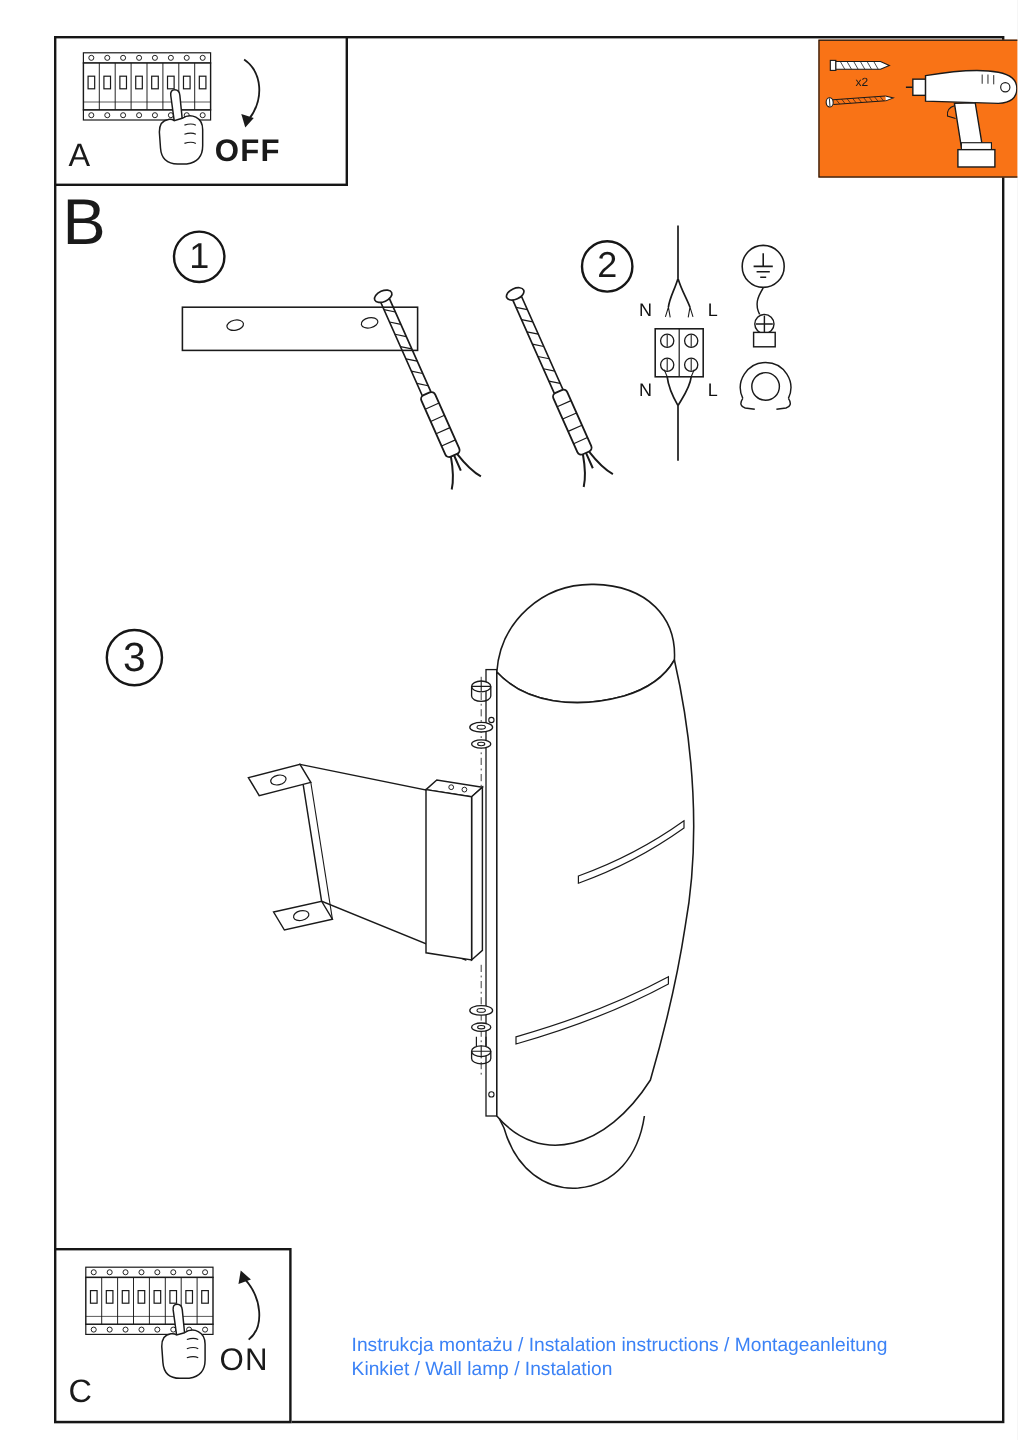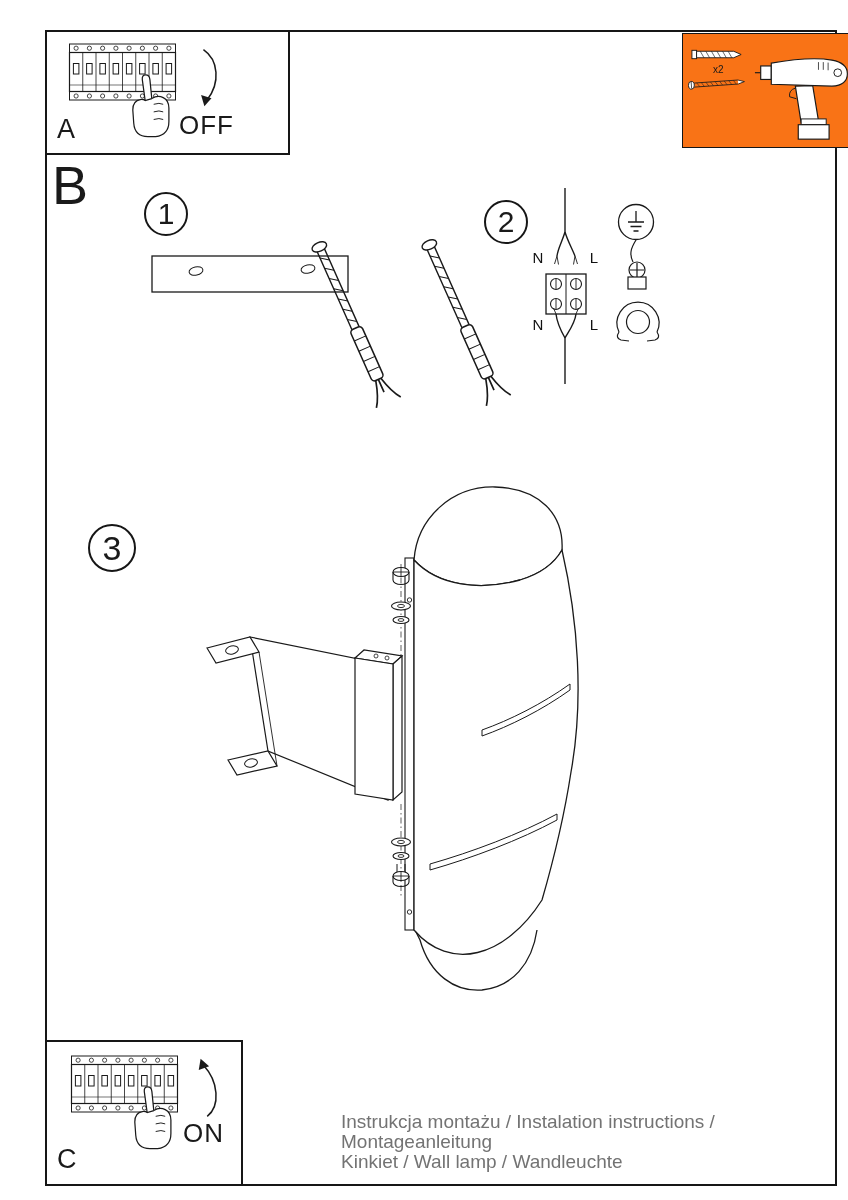--- a/index.html
+++ b/index.html
@@ -15,21 +15,21 @@
   .circle-step {
     border:2px solid #161616; border-radius:50%; background:#fff;
     display:flex; align-items:center; justify-content:center;
   }
   .num1 { font-size:30px; }
   .num3 { font-size:34px; }
   .big-letter { font-size:54px; line-height:1; }
   .panel-letter { font-size:27px; line-height:1; }
   .switch-state { font-size:26px; line-height:1; letter-spacing:1px; }
   .x2 { font-size:10px; }
-  .footer-line { font-size:19px; line-height:20px; color:#737373;margin-left:48px; }
+  .footer-line { font-size:16px; line-height:20px; color:#3b82f6; }
   svg { display:block; overflow:visible; }
   svg text { font-family:"Liberation Sans", sans-serif; fill:#111; }
 </style>
 </head>
 <body>
 
 <div class="page">
 
   <svg width="0" height="0" style="position:absolute" aria-hidden="true">
     <defs>
@@ -127,21 +127,21 @@
   <div class="abs boxed" style="left:45px; top:30px; width:245px; height:125px;">
     <svg class="abs" style="left:18px; top:10px;" width="115" height="62" viewBox="0 0 112 62">
       <use href="#sym-breaker"></use>
     </svg>
     <svg class="abs" style="left:72px; top:40px;" width="58" height="76" viewBox="0 0 60 80">
       <use href="#sym-hand"></use>
     </svg>
     <svg class="abs" style="left:147px; top:14px;" width="34" height="64" viewBox="0 0 36 66">
       <use href="#sym-arrow-down"></use>
     </svg>
-    <div class="abs switch-state" style="left:132px; top:80px;">OFF</div>
+    <div class="abs switch-state" style="left:132px; top:80px;font-weight:bold;">OFF</div>
     <div class="abs panel-letter" style="left:10px; top:84px;">A</div>
   </div>
 
   <div class="abs thinboxed" style="left:640px; top:33px; width:181px; height:115px;">
     <svg class="abs" style="left:8px; top:14px;" width="52" height="13" viewBox="0 0 56 14">
       <use href="#sym-plug"></use>
     </svg>
     <div class="abs x2" style="left:30px; top:30px;">x2</div>
     <svg class="abs" style="left:4px; top:44px; transform:rotate(-4deg);" width="60" height="11" viewBox="0 0 64 12">
       <use href="#sym-screw-long"></use>
@@ -292,16 +292,16 @@
     </svg>
     <svg class="abs" style="left:147px; top:14px;" width="34" height="64" viewBox="0 0 36 66">
       <use href="#sym-arrow-up"></use>
     </svg>
     <div class="abs switch-state" style="left:136px; top:78px;">ON</div>
     <div class="abs panel-letter" style="left:10px; top:104px;">C</div>
   </div>
 
   <div class="abs" style="left:293px; top:1112px;">
     <div class="footer-line">Instrukcja montażu / Instalation instructions / Montageanleitung</div>
-    <div class="footer-line">Kinkiet  / Wall lamp / Wandleuchte</div>
+    <div class="footer-line">Kinkiet  / Wall lamp / Instalation</div>
   </div>
 
 </div>
 
 </body></html>

